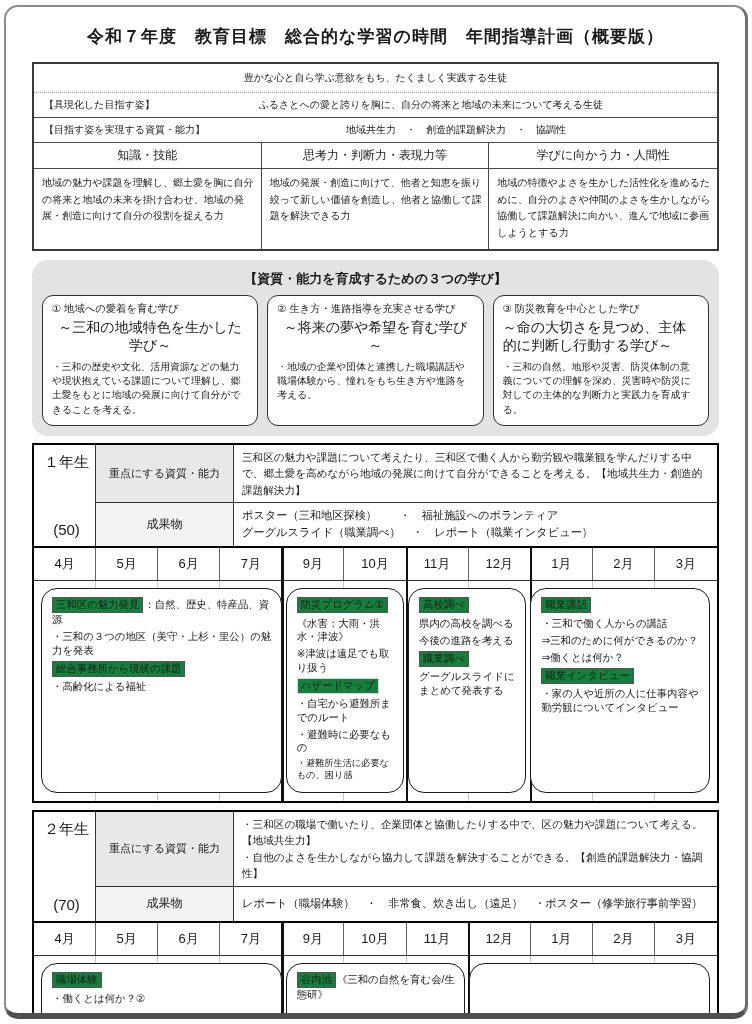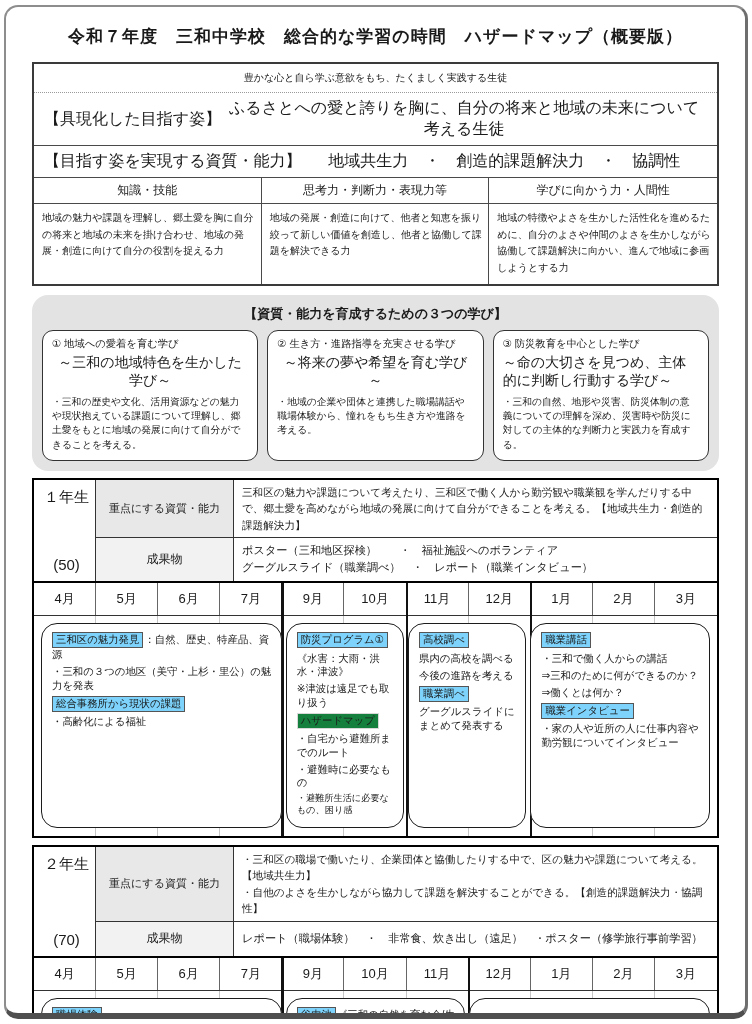--- a/index.html
+++ b/index.html
@@ -24,21 +24,21 @@
   .page-title {
     text-align:center; font-weight:bold; font-size:17px;
     letter-spacing:1px; margin:4px 0 14px 0;
   }
 
   
   .goals { border:2px solid #3a3a3a; }
   .g-row { box-sizing:border-box; }
   .g-head { text-align:center; font-size:11.5px; padding:4px 0; border-bottom:1px solid #4a4a4a; }
   .g-motto { text-align:center; font-size:10px; padding:7px 0; border-bottom:1px dotted #9a9a9a; }
-  .g-pair { display:flex; align-items:center; font-size:16px; padding:5px 10px; border-bottom:1px solid #4a4a4a; }
+  .g-pair { display:flex; align-items:center; font-size:10px; padding:5px 10px; border-bottom:1px solid #4a4a4a; }
   .g-pair .lbl { flex:none; }
   .g-pair .val { flex:1; text-align:center; }
   .g-colhead { display:grid; grid-template-columns:1fr 1fr 1fr; border-bottom:1px solid #4a4a4a; }
   .g-colhead > div { text-align:center; font-size:12px; padding:4px 0; border-right:1px solid #4a4a4a; }
   .g-colhead > div:last-child { border-right:none; }
   .g-colbody { display:grid; grid-template-columns:1fr 1fr 1fr; }
   .g-colbody > div { font-size:10px; line-height:1.65; padding:6px 2px 8px 8px; border-right:1px solid #4a4a4a; }
   .g-colbody > div:last-child { border-right:none; }
 
   
@@ -77,31 +77,31 @@
   .grade-2 .activity { min-height:104px; }
   .colgrid { position:absolute; inset:0; display:grid; grid-template-columns:repeat(11,1fr); z-index:0; }
   .colgrid > div { border-right:1px solid #c6c6c6; }
   .colgrid > div:last-child { border-right:none; }
   .divider { position:absolute; top:0; bottom:0; width:2.5px; background:#111; z-index:1; }
 
   .abox { position:relative; z-index:2; background:#fff; border:1.6px solid #1c1c1c; border-radius:16px;
           padding:5px 9px 6px 10px; font-size:10.4px; line-height:1.3; box-sizing:border-box; }
   .abox.vcenter { display:flex; flex-direction:column; justify-content:center; }
   .abox .line { margin:3.5px 0; }
-  .chip { display:inline-block; border:1px solid #555; background:#7dd3fc; padding:0 3px; line-height:1.35; }
+  .chip { display:inline-block; border:1px solid #555; background:#15803d; padding:0 3px; line-height:1.35; }
   .chip.shade { border-color:#d8d8d8; background:#15803d; }
   .after { margin-left:1px; }
   .line.small { font-size:9.2px; }
 </style>
 </head>
 <body>
 
 <div class="sheet">
 
-  <div class="page-title">令和７年度　三和中学校　総合的な学習の時間　ハザードマップ（概要版）</div>
+  <div class="page-title">令和７年度　教育目標　総合的な学習の時間　年間指導計画（概要版）</div>
 
   <div class="goals">
     <div class="g-row g-motto">豊かな心と自ら学ぶ意欲をもち、たくましく実践する生徒</div>
     <div class="g-row g-pair">
       <span class="lbl">【具現化した目指す姿】</span>
       <span class="val">ふるさとへの愛と誇りを胸に、自分の将来と地域の未来について考える生徒</span>
     </div>
     <div class="g-row g-pair">
       <span class="lbl">【目指す姿を実現する資質・能力】</span>
       <span class="val">地域共生力　・　創造的課題解決力　・　協調性</span>

